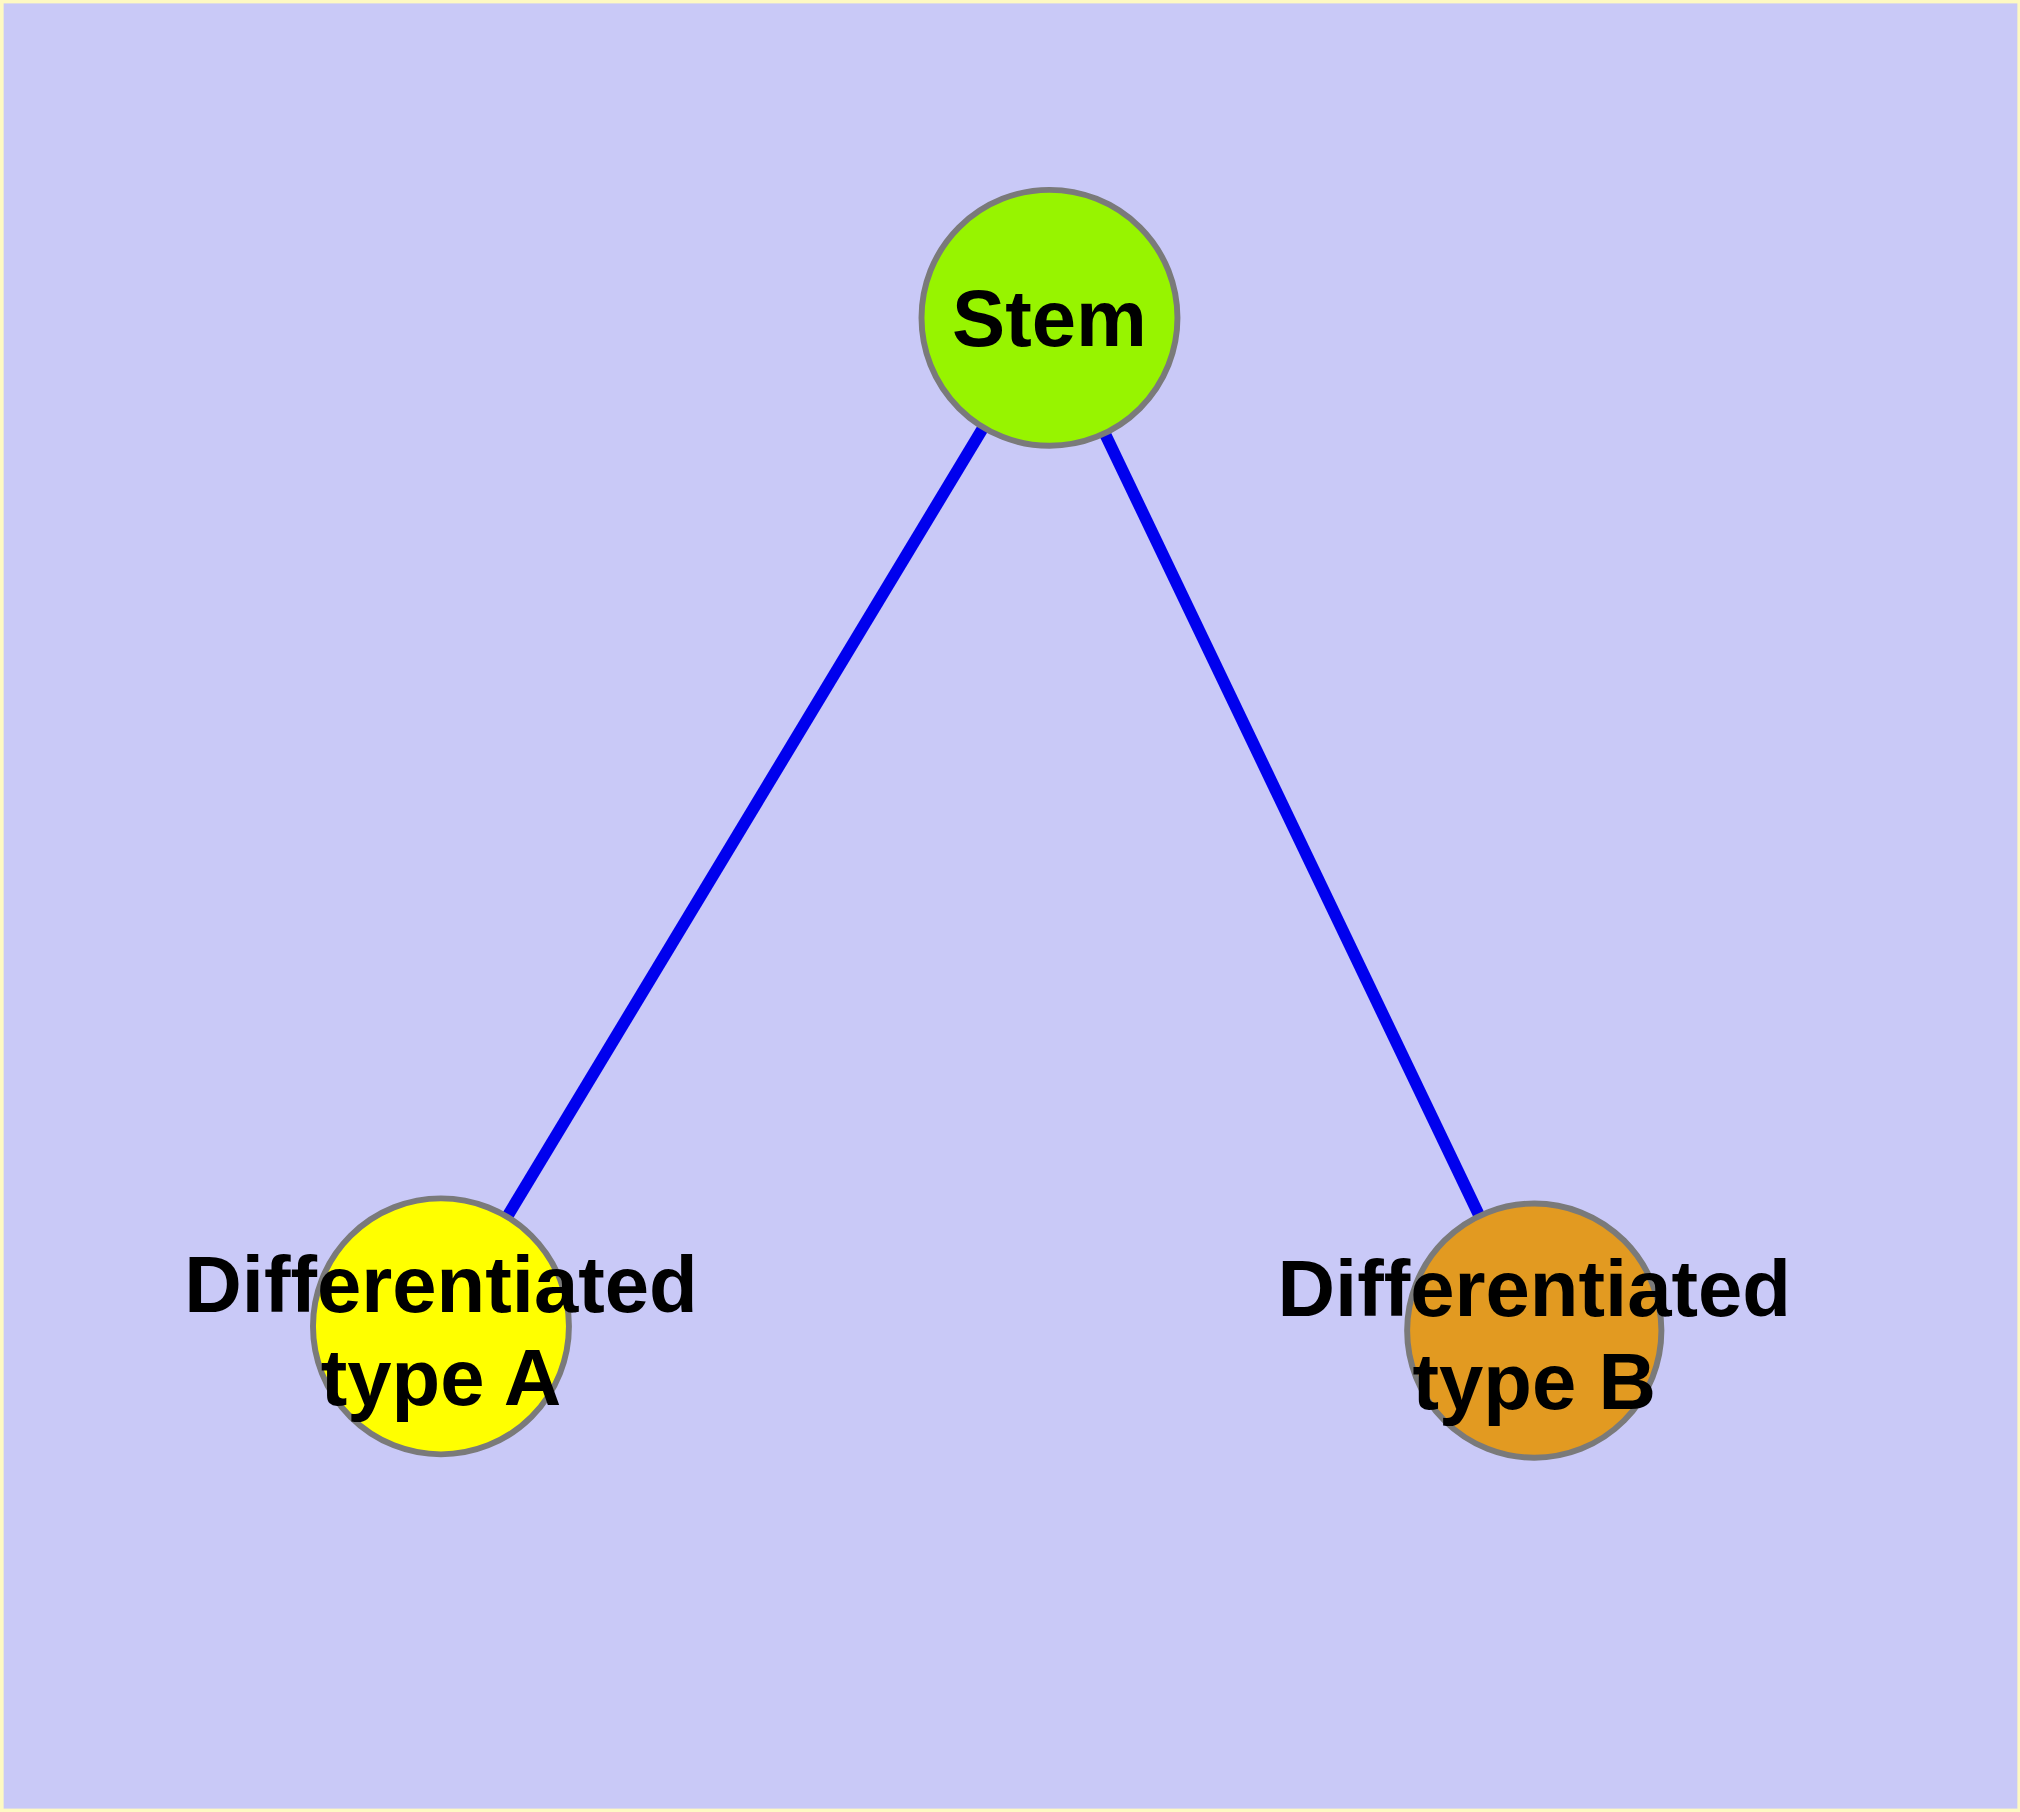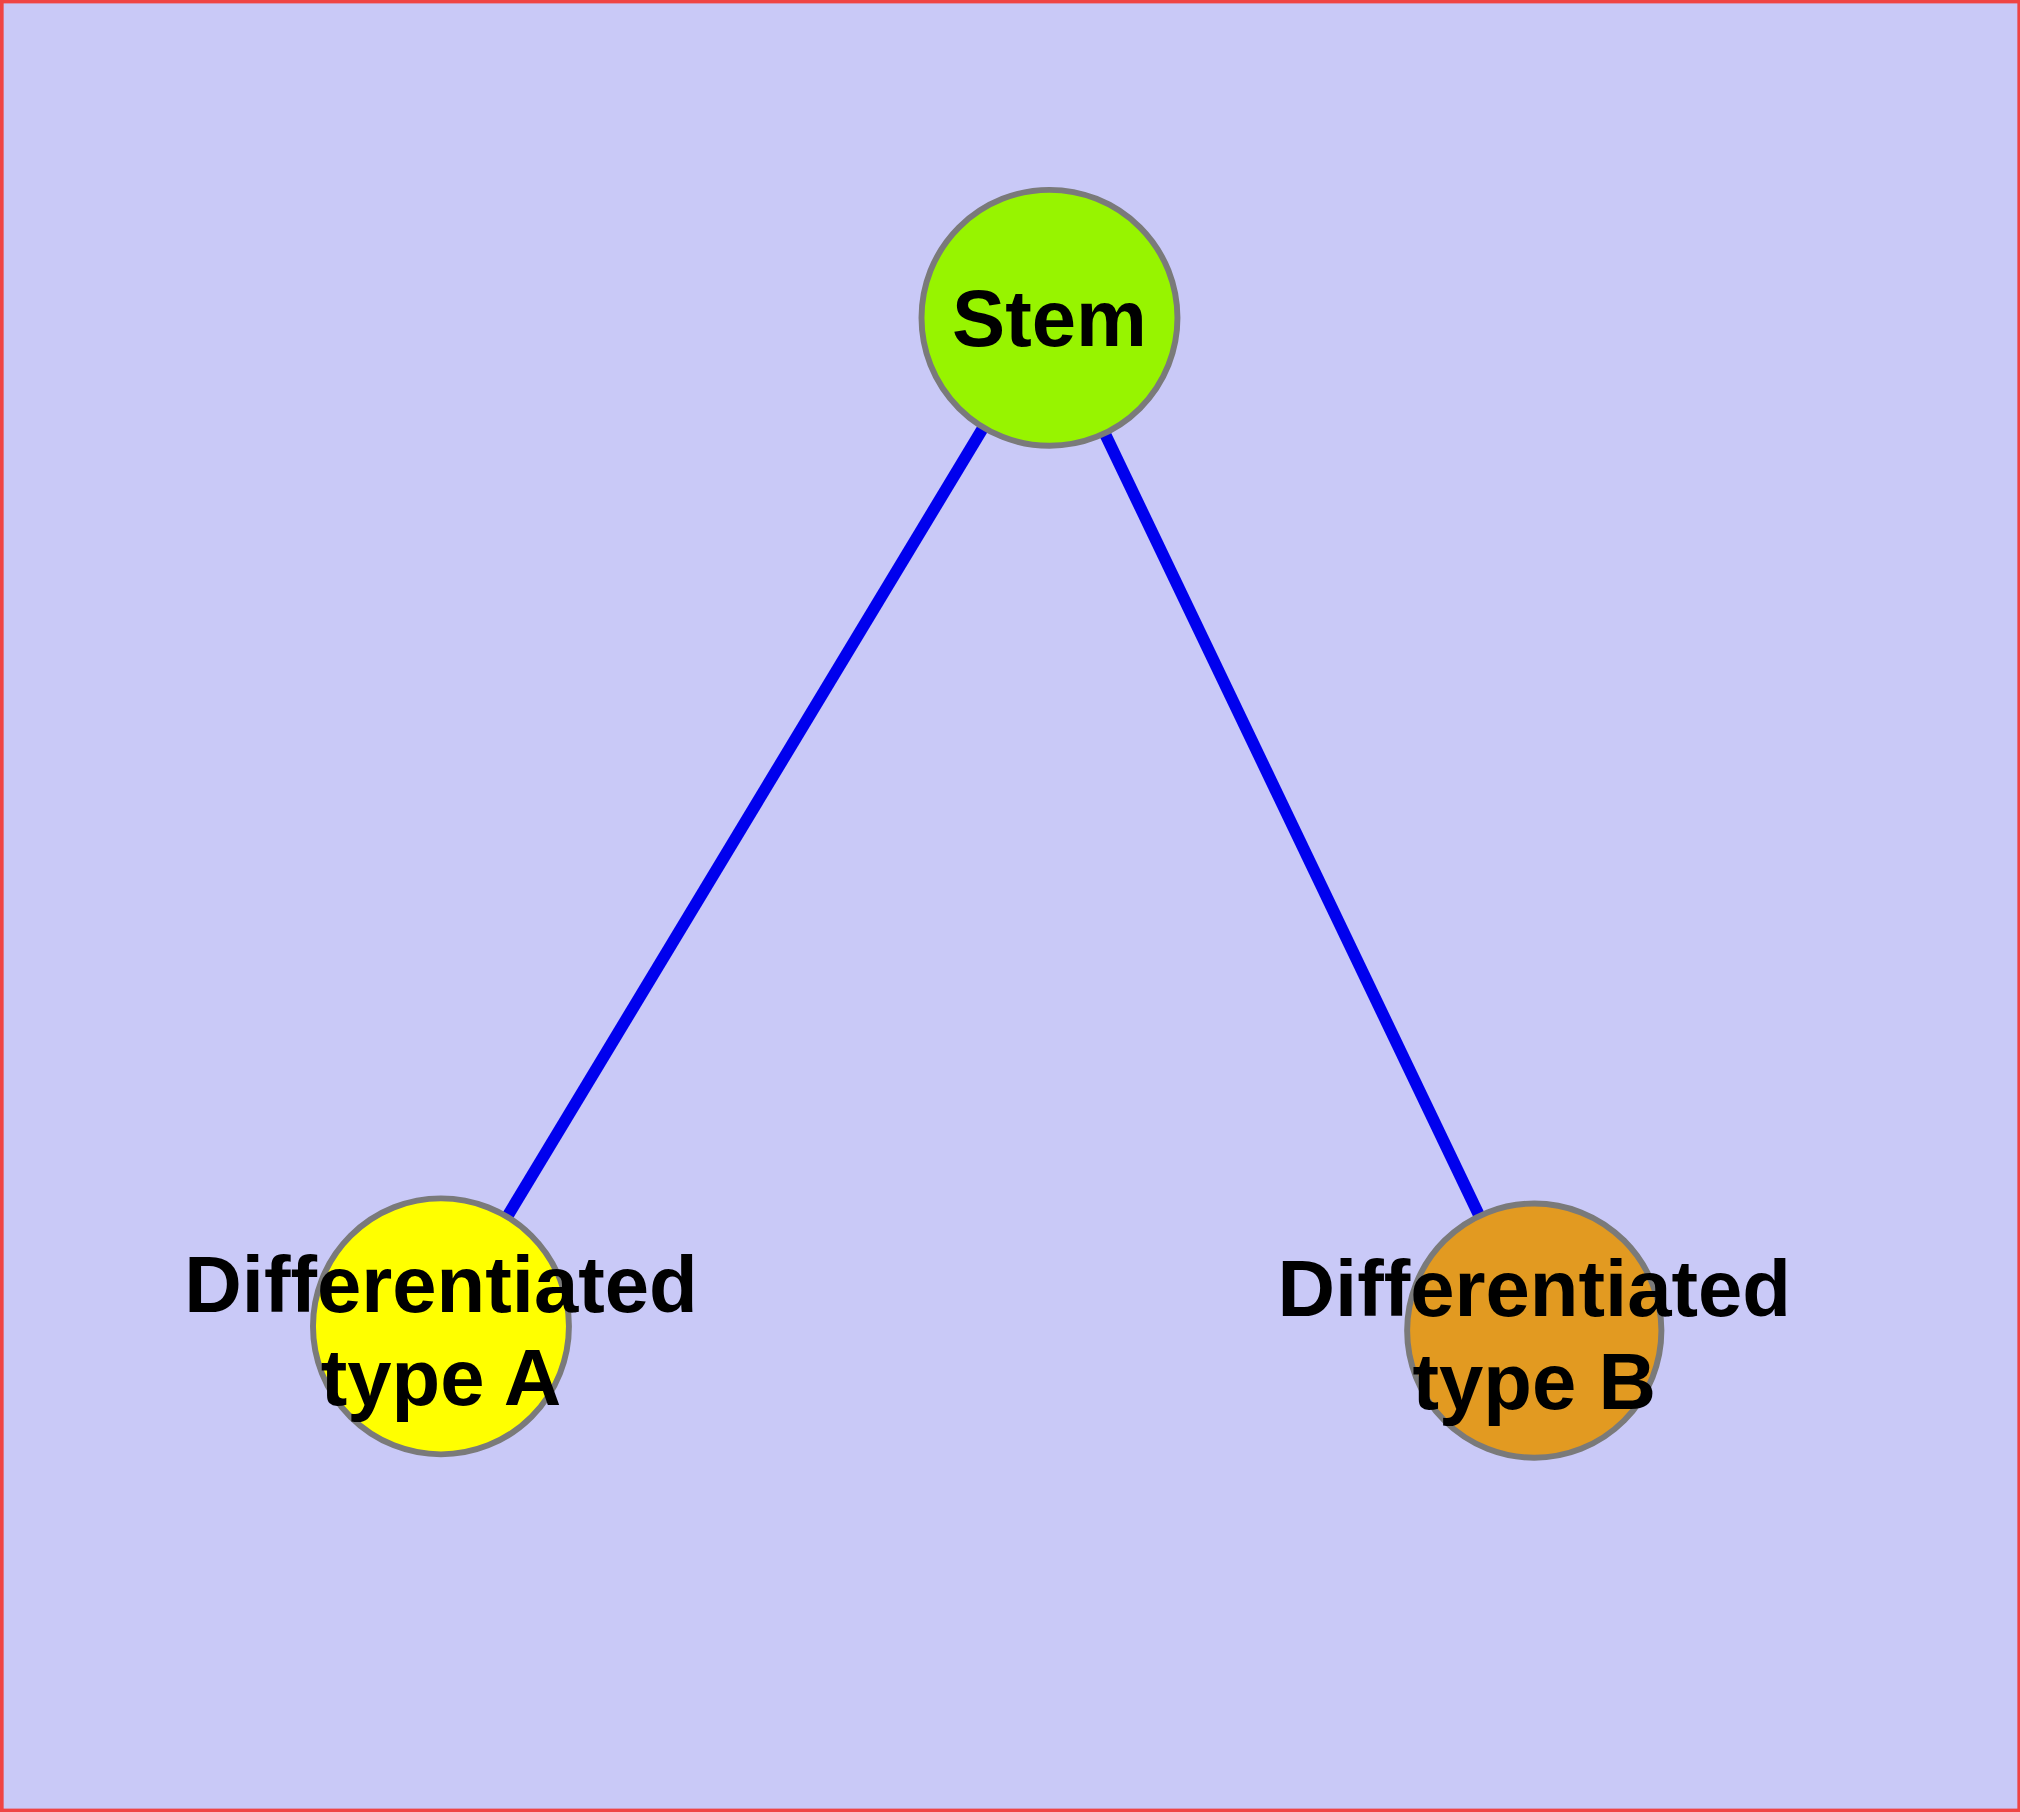--- a/index.html
+++ b/index.html
@@ -3,21 +3,21 @@
 <meta charset="utf-8">
 <style>
   html, body {
     margin: 0;
     padding: 0;
     background: #ffffff;
   }
   .page {
     width: 2021px;
     height: 1812px;
-    background: #ef4444;
+    background: #fef9c3;
     position: relative;
   }
   svg.graph {
     display: block;
     width: 2021px;
     height: 1812px;
   }
   .edge {
     stroke-width: 14;
     stroke-linecap: butt;

